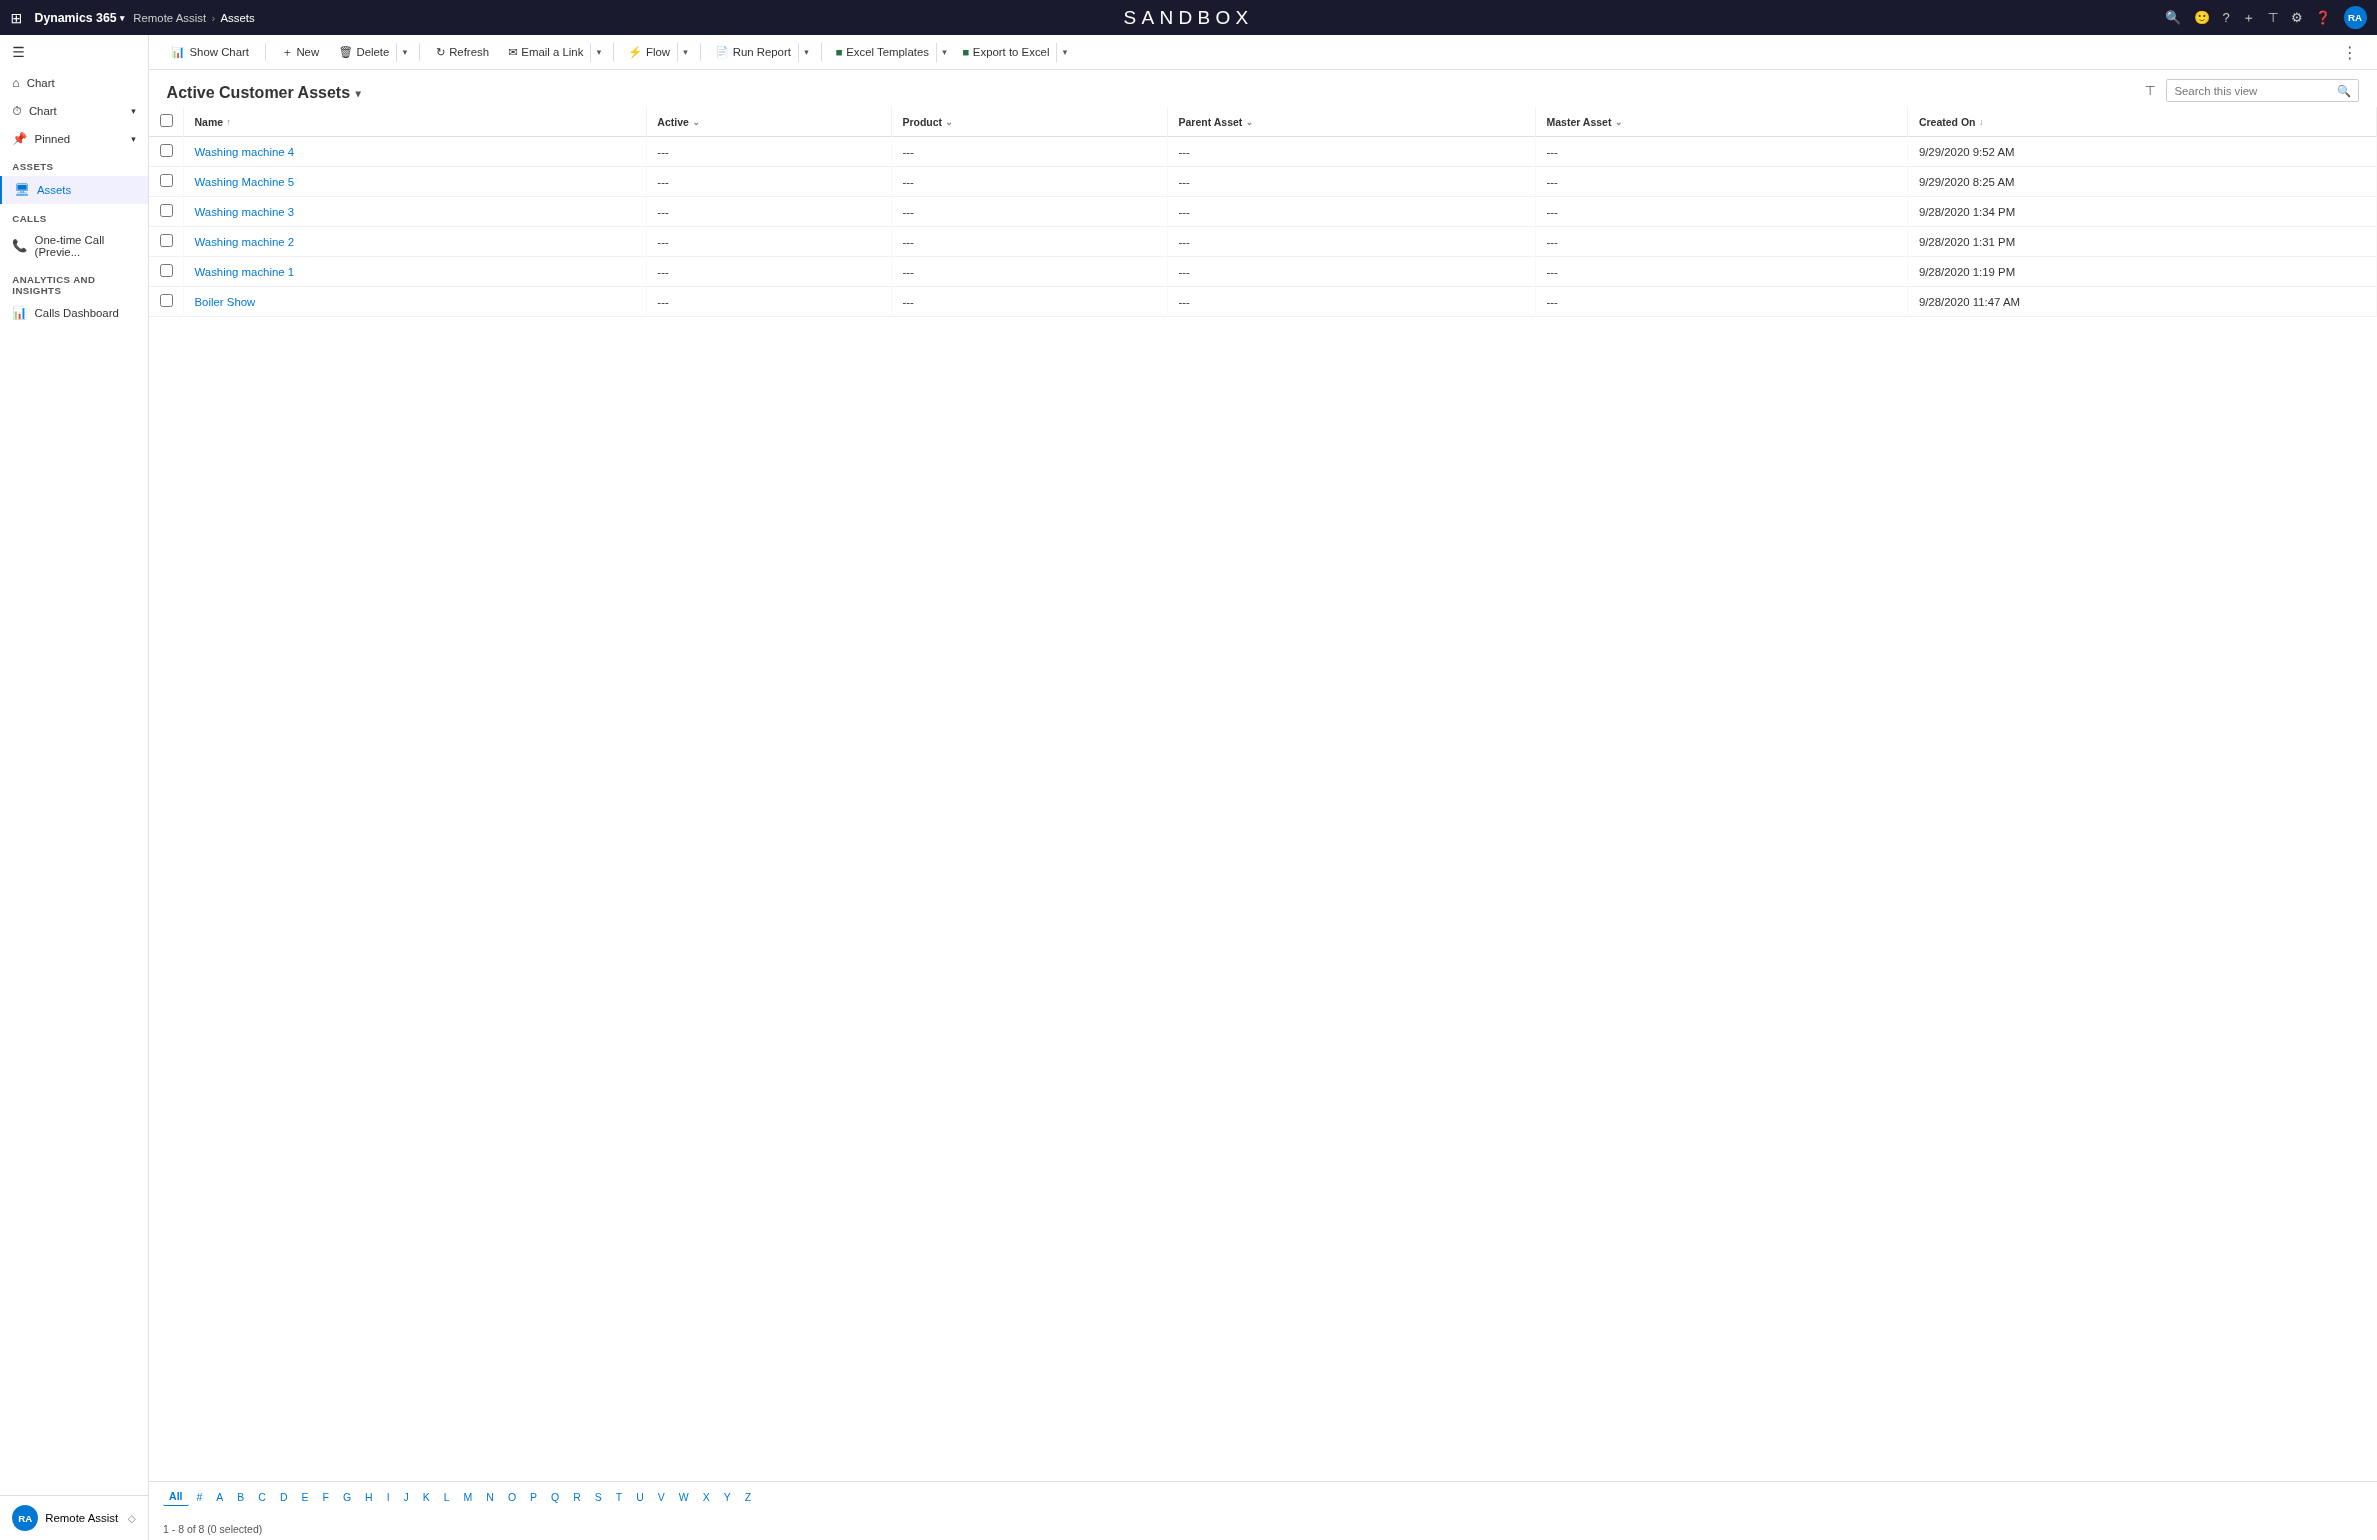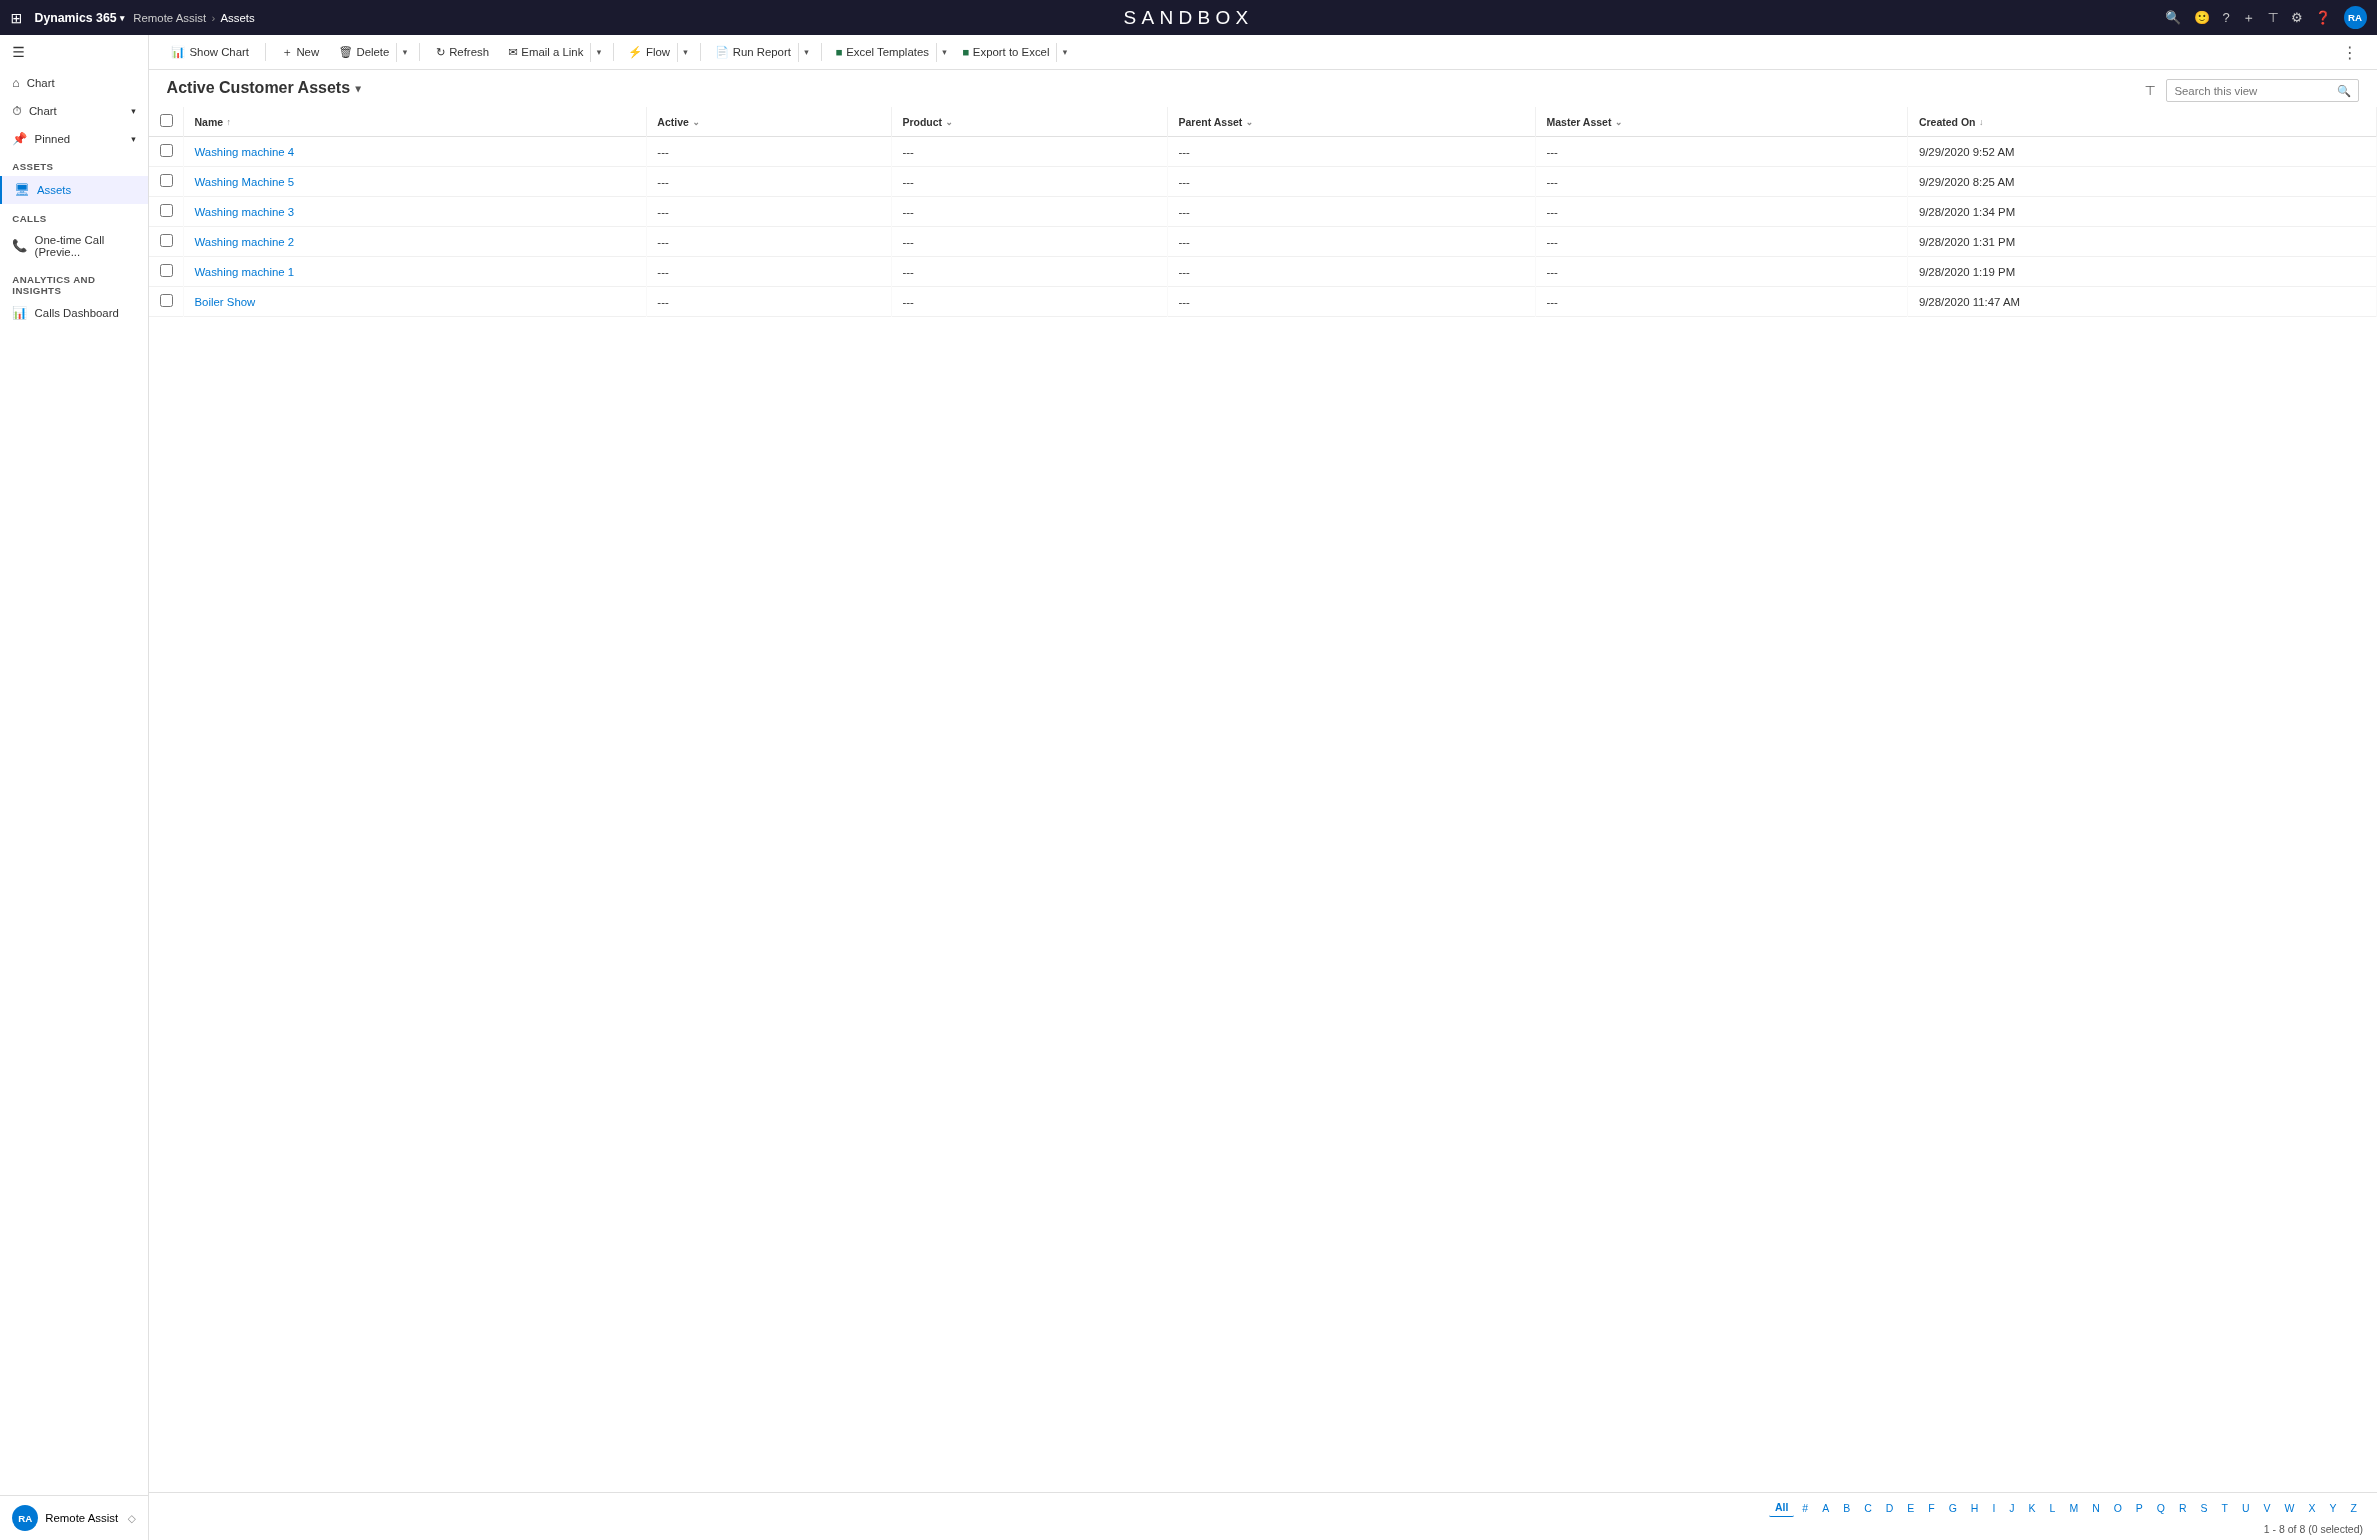--- a/index.html
+++ b/index.html
@@ -82,21 +82,21 @@
       white-space: nowrap;
     }
     .toolbar-separator { width: 0.9px; height: 17.6px; background: #ddd; margin: 0 3.5px; }
     .toolbar-btn-dropdown { display: flex; align-items: center; gap: 0; }
     .toolbar-btn-dropdown .main-part { display: flex; align-items: center; gap: 3.5px; padding: 4.4px 7px; font-size: 11.4px; color: #333; background: none; border: none; cursor: pointer; border-radius: 1.8px 0 0 1.8px; }
     .toolbar-btn-dropdown .chevron-part { padding: 4.4px 5.3px; background: none; border: none; border-left: 0.9px solid #ddd; cursor: pointer; border-radius: 0 1.8px 1.8px 0; font-size: 8.8px; color: #555; }
     .toolbar-more { margin-left: auto; background: none; border: none; cursor: pointer; font-size: 16px; color: #555; padding: 1.8px 5.3px; }
 
     
     .list-header-row {
-      display: flex; align-items: flex-start; justify-content: space-between;
+      display: flex; align-items: flex-end; justify-content: space-between;
       padding: 8.8px 17.6px 5.3px;
       flex-shrink: 0;
     }
     .list-title { font-size: 16px; font-weight: 600; color: #333; display: flex; align-items: center; gap: 5.3px; }
     .list-title-chevron { font-size: 10.5px; color: #555; }
     .list-header-right { display: flex; align-items: center; gap: 7px; }
     .filter-icon-btn { background: none; border: none; cursor: pointer; font-size: 13px; color: #555; padding: 3.5px; }
     .search-box {
       display: flex; align-items: center;
       border: 0.9px solid #ccc; border-radius: 2px;
@@ -120,23 +120,22 @@
     tbody td { padding: 7px 10.5px; font-size: 11.4px; color: #333; border-right: 0.9px solid #f9f9f9; }
     tbody td.link-cell a { color: #0078d4; text-decoration: none; }
     .check-col { width: 32px; }
     .check-col input[type=checkbox] { cursor: pointer; }
 
     
     .bottom-bar {
       border-top: 0.9px solid #e0e0e0;
       background: white;
       padding: 5.3px 14px;
-      display: flex; flex-direction: column; gap: 6px;
+      display: flex; flex-direction: column; gap: 17px;
       flex-shrink: 0;
-      align-items: flex-end;
     }
     .alpha-bar { display: flex; align-items: center; gap: 1.8px; flex-wrap: wrap; }
     .alpha-btn {
       padding: 2.6px 6.1px; font-size: 10.5px; color: #0078d4; cursor: pointer;
       background: none; border: none; border-radius: 1.8px;
     }
     .alpha-btn.active { border-bottom: 1.8px solid #0078d4; font-weight: 600; }
     .record-count { font-size: 10.5px; color: #555; }
   </style>
 </head>

